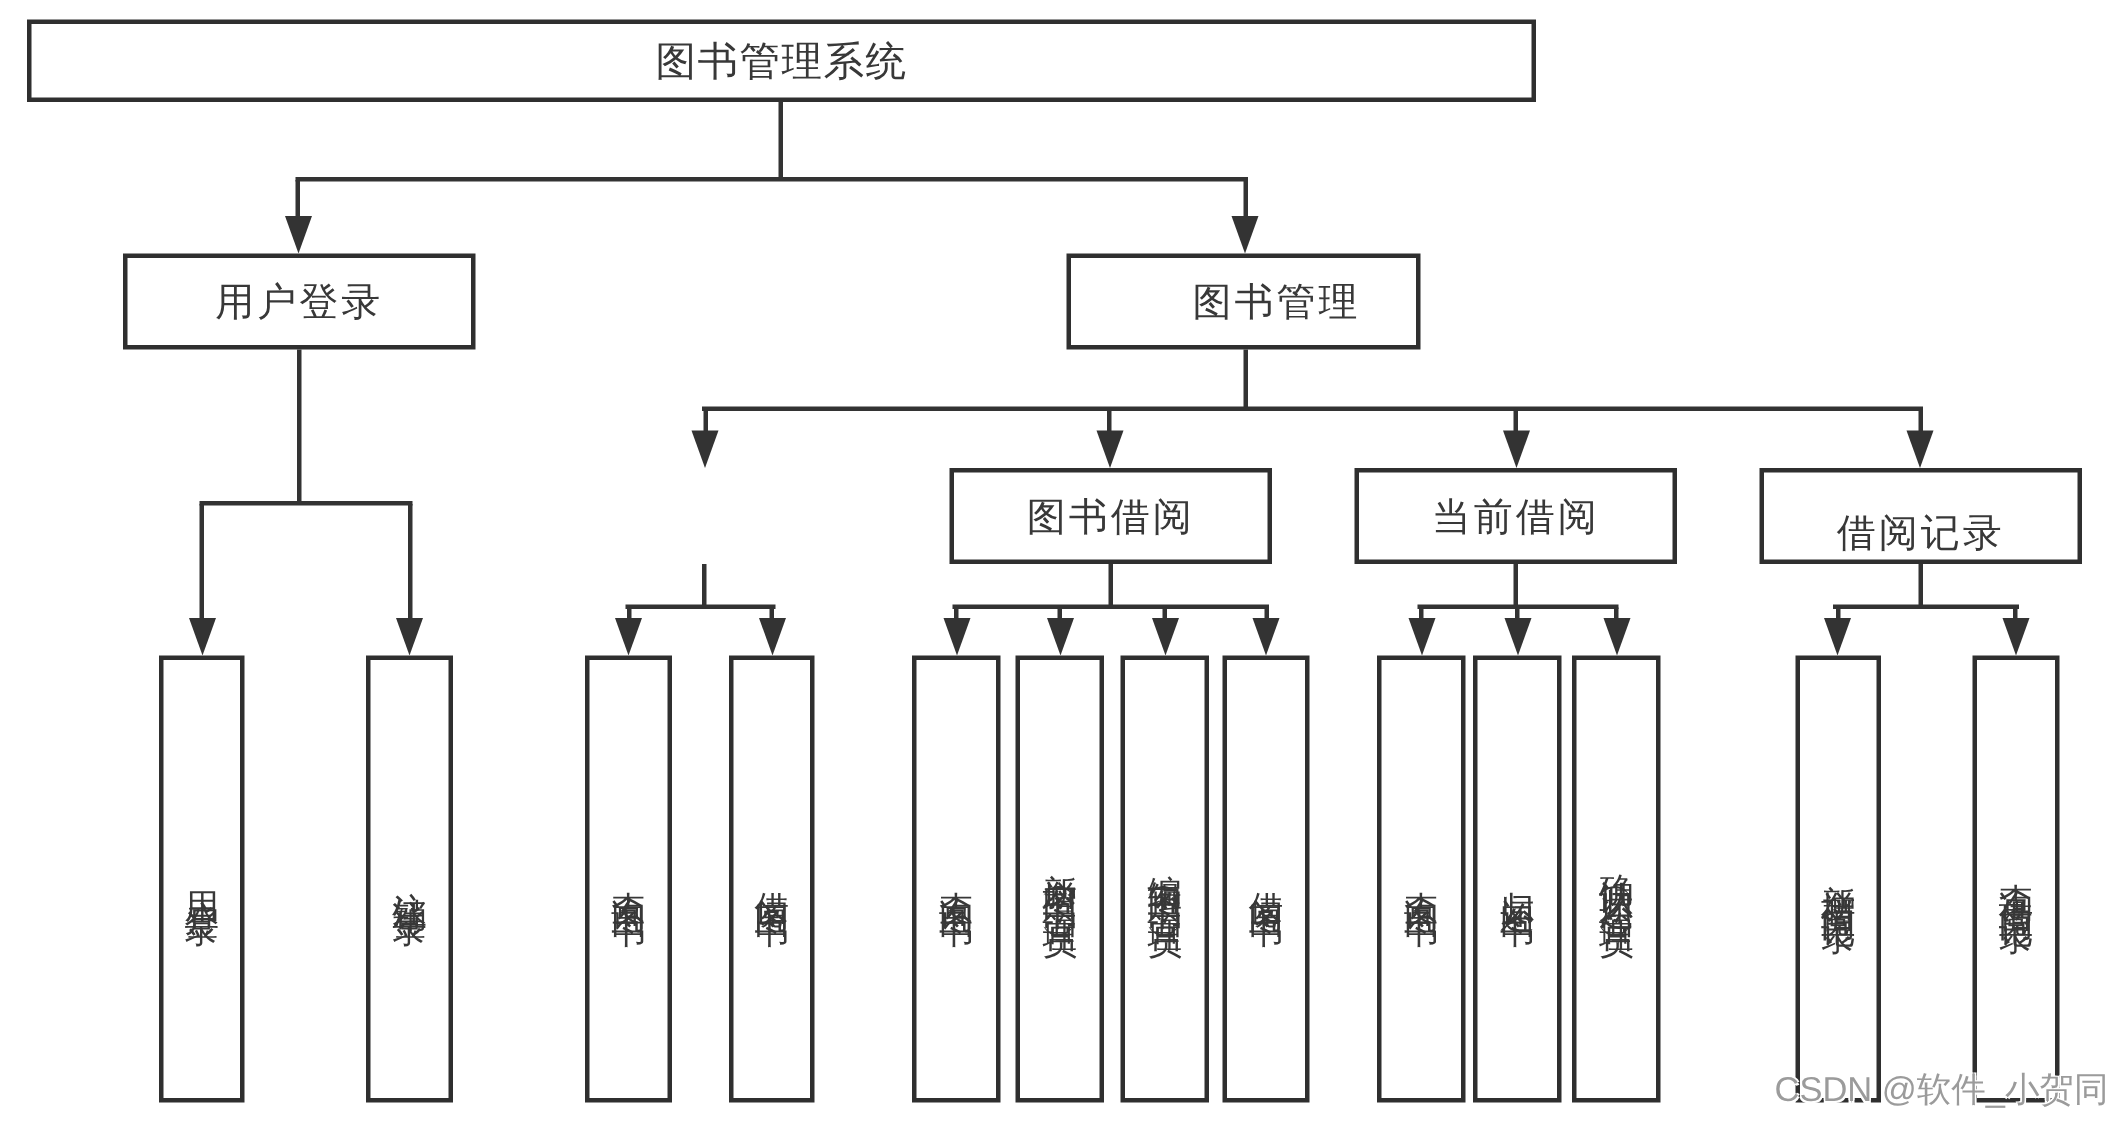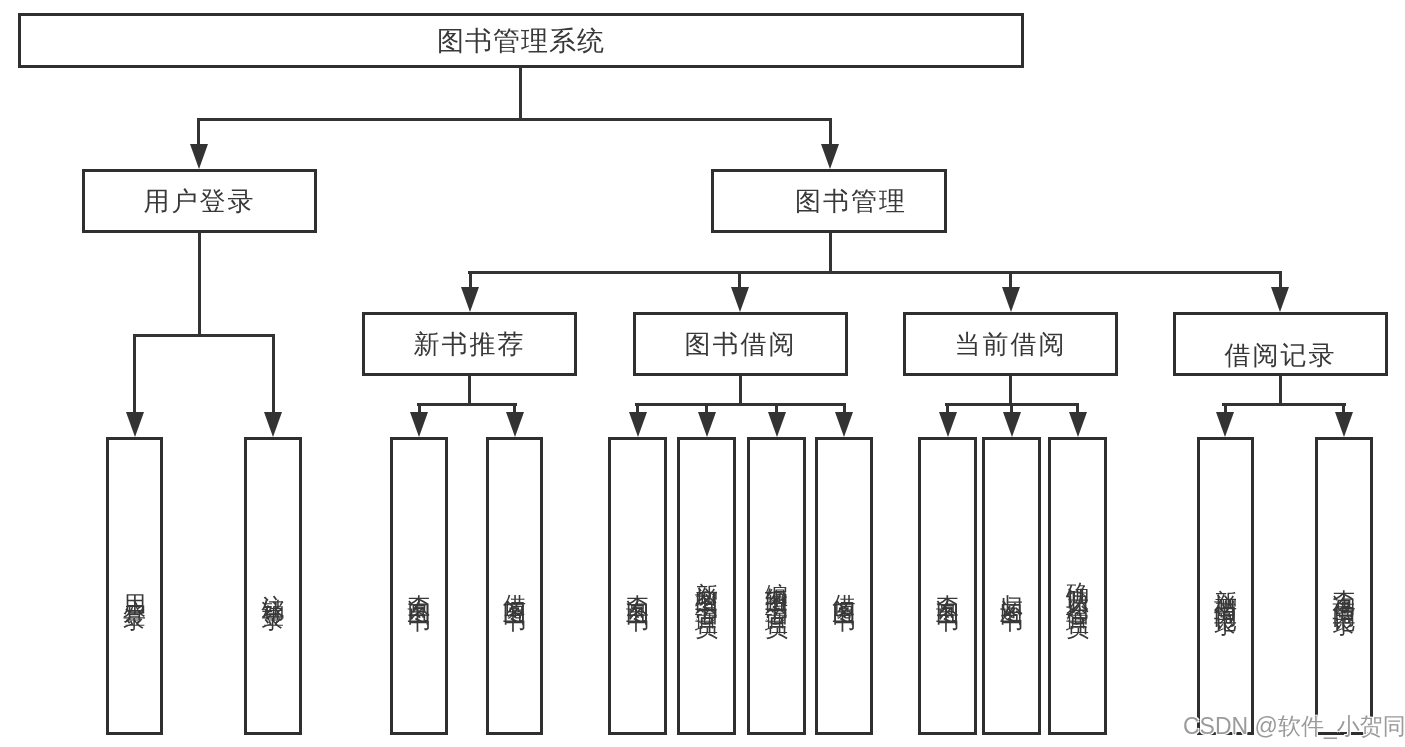--- a/index.html
+++ b/index.html
@@ -95,23 +95,20 @@
   <div class="line" style="left:468px; top:271px; width:814px; height:3px;"></div>
   <div class="line" style="left:469px; top:273px; width:3px; height:15px;"></div>
   <div class="arrow" style="left:461px; top:287px;"></div>
   <div class="line" style="left:738px; top:273px; width:3px; height:15px;"></div>
   <div class="arrow" style="left:731px; top:287px;"></div>
   <div class="line" style="left:1009px; top:273px; width:3px; height:15px;"></div>
   <div class="arrow" style="left:1002px; top:287px;"></div>
   <div class="line" style="left:1279px; top:273px; width:3px; height:15px;"></div>
   <div class="arrow" style="left:1271px; top:287px;"></div>
 
-  <div class="box h" style="left:362px; top:312px; width:215px; height:64px;">
-    <span>新书推荐</span>
-  </div>
   <div class="box h" style="left:903px; top:312px; width:215px; height:64px;">
     <span>当前借阅</span>
   </div>
   <div class="box h" style="left:633px; top:312px; width:215px; height:64px;">
     <span>图书借阅</span>
   </div>
   <div class="box h" style="left:1173px; top:312px; width:215px; height:64px;align-items:flex-end;">
     <span>借阅记录</span>
   </div>
 

